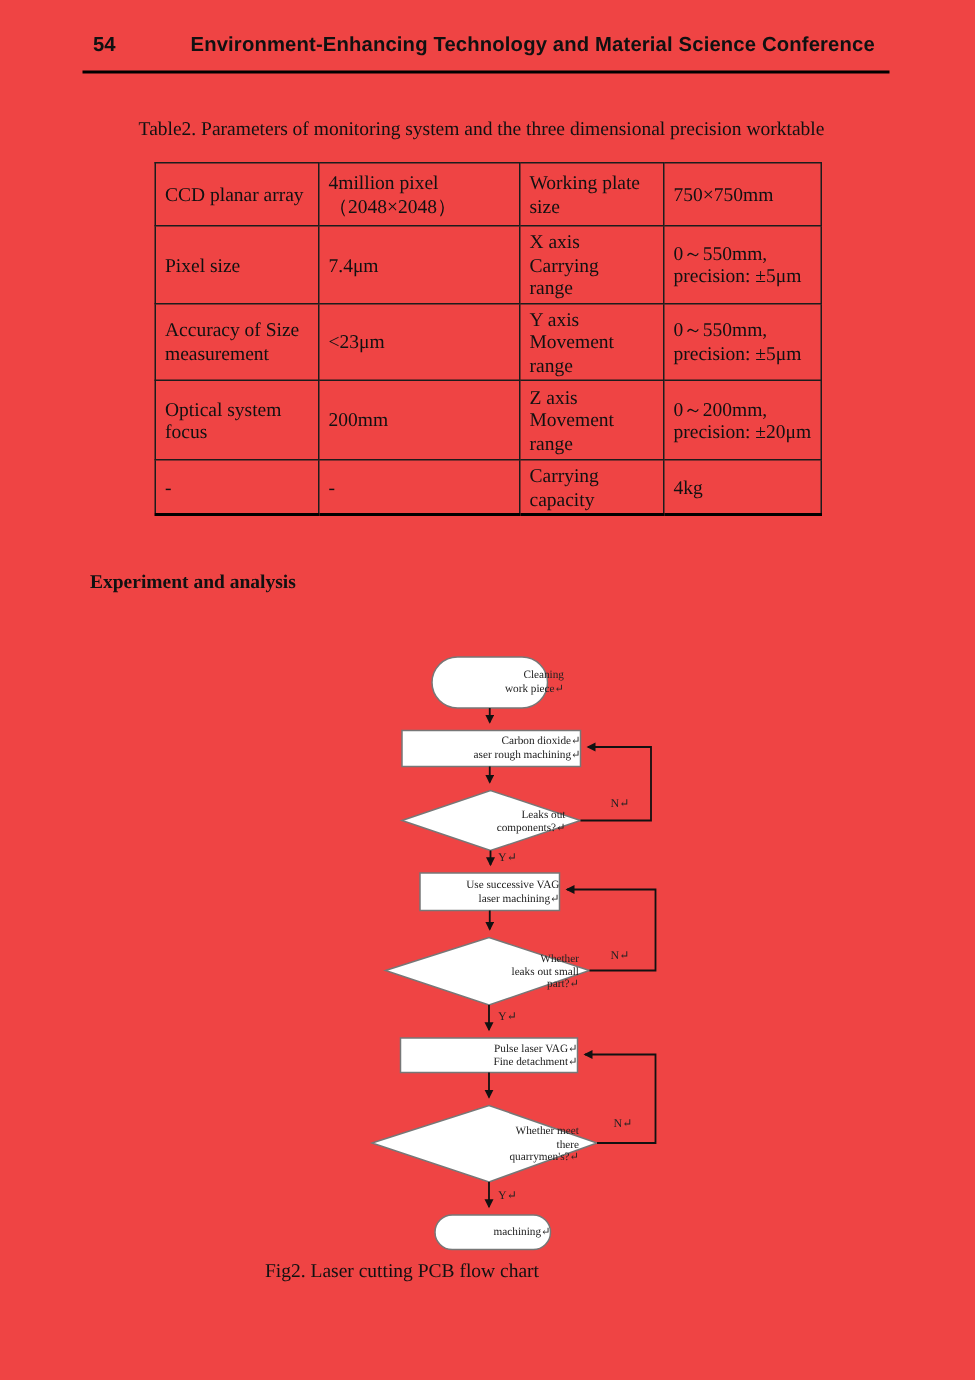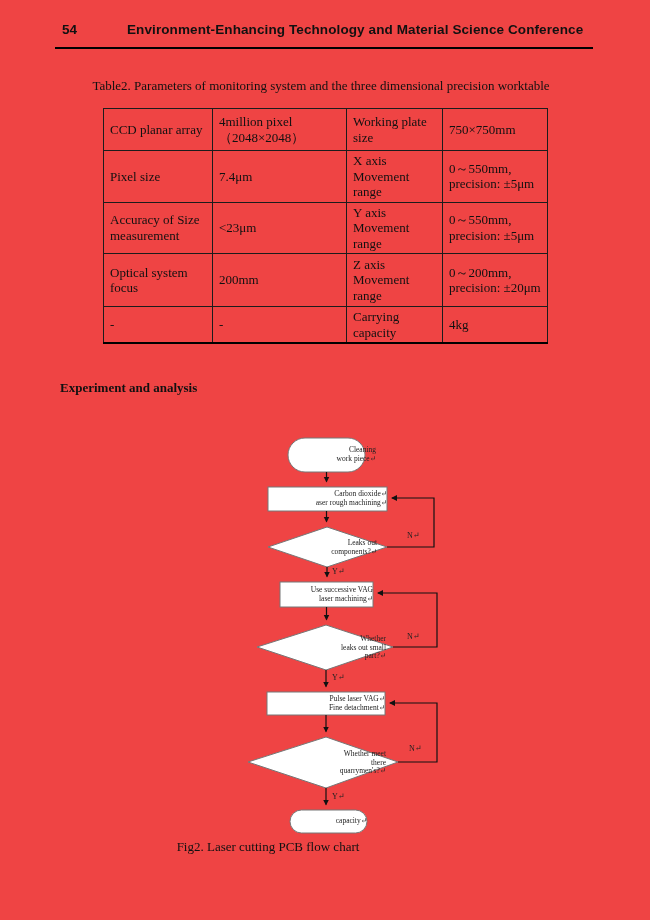--- a/index.html
+++ b/index.html
@@ -58,21 +58,21 @@
         <td>4million pixel
 （2048×2048）</td>
         <td>Working plate
 size</td>
         <td>750×750mm</td>
       </tr>
       <tr class="r3">
         <td>Pixel size</td>
         <td>7.4μm</td>
         <td>X axis
-Movement
+Carrying
 range</td>
         <td>0～550mm,
 precision: ±5μm</td>
       </tr>
       <tr class="r4">
         <td>Accuracy of Size
 measurement</td>
         <td>&lt;23μm</td>
         <td>Y axis
 Movement
@@ -141,21 +141,21 @@
   <div class="fnode" style="left:280px;top:586px;width:93px;">Use successive VAG
 laser machining↵</div>
   <div class="fnode" style="left:266px;top:635px;width:120px;">Whether
 leaks out small
 part?↵</div>
   <div class="fnode" style="left:267px;top:695px;width:118px;">Pulse laser VAG↵
 Fine detachment↵</div>
   <div class="fnode" style="left:266px;top:750px;width:120px;">Whether meet
 there
 quarrymen's?↵</div>
-  <div class="fnode" style="left:290px;top:817px;width:77px;">capacity↵</div>
+  <div class="fnode" style="left:290px;top:817px;width:77px;">machining↵</div>
 
   <div class="fyn" style="left:332px;top:567px;">Y↵</div>
   <div class="fyn" style="left:332px;top:673px;">Y↵</div>
   <div class="fyn" style="left:332px;top:792px;">Y↵</div>
   <div class="fyn" style="left:407px;top:531px;">N↵</div>
   <div class="fyn" style="left:407px;top:632px;">N↵</div>
   <div class="fyn" style="left:409px;top:744px;">N↵</div>
 
   <div class="fig-caption">Fig2. Laser cutting PCB flow chart</div>
 

